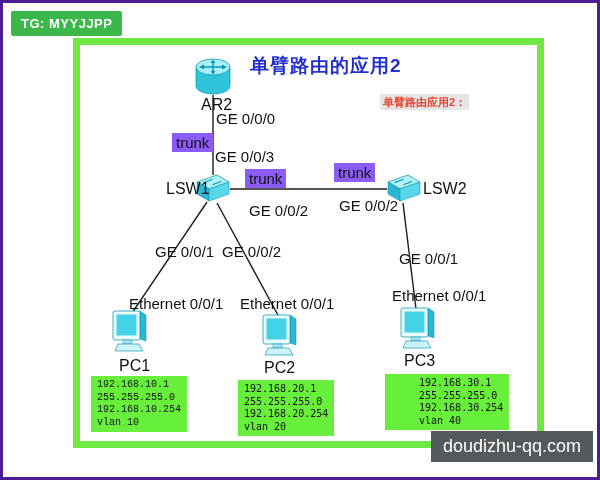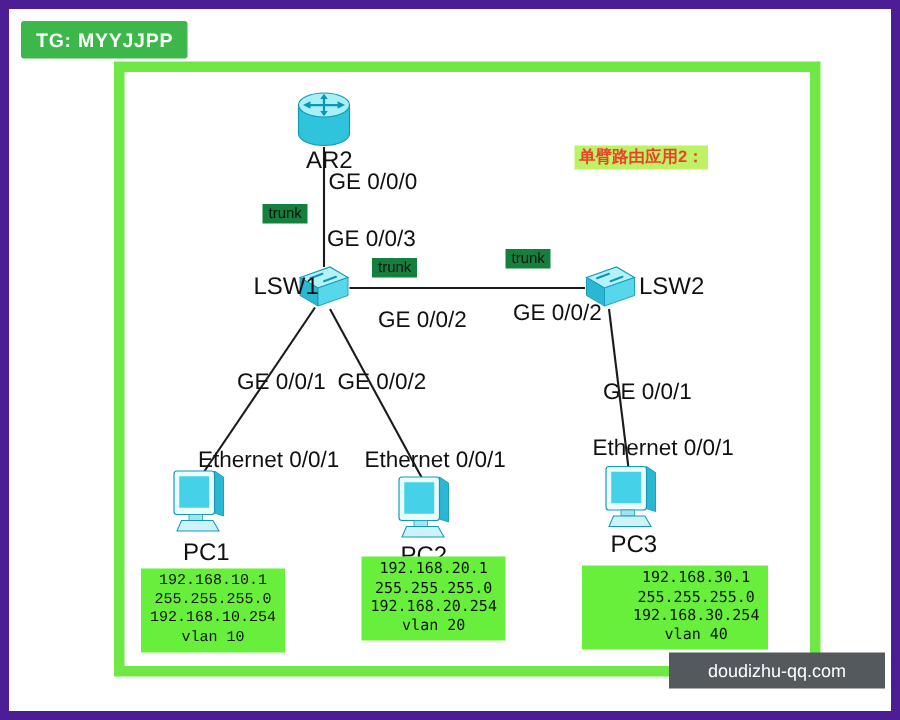--- a/index.html
+++ b/index.html
@@ -1,33 +1,33 @@
 <!DOCTYPE html>
 <html><head>
 <meta charset="utf-8">
 <style>
   html,body{margin:0;padding:0;background:#ffffff;}
   .page{position:relative;width:600px;height:480px;background:#fff;overflow:hidden;
-        font-family:"Liberation Sans",sans-serif;border:6px solid #4c1d95;box-sizing:border-box;text-align:center;}
+        font-family:"Liberation Sans",sans-serif;border:3px solid #4c1d95;box-sizing:border-box;}
   .badge-tl{position:absolute;left:8px;top:8px;background:#3cb84b;color:#fff;
         font-weight:bold;font-size:13px;padding:5px 10px;border-radius:2px;letter-spacing:.5px;}
   .badge-br{position:absolute;right:4px;bottom:15px;background:#54595d;color:#fff;
-        font-size:12px;padding:5px 26px;}
+        font-size:18px;padding:5px 12px;}
   .frame{position:absolute;left:70px;top:35px;width:471px;height:410px;
         border:7px solid #6fe845;box-sizing:border-box;background:#fff;}
   .links{position:absolute;left:0;top:0;pointer-events:none;}
   .links line{stroke:#1b1b1b;stroke-width:1.4;}
   .dev{position:absolute;}
   .lbl{position:absolute;font-size:15px;color:#111;white-space:nowrap;}
   .devlbl{position:absolute;font-size:16px;color:#111;white-space:nowrap;}
-  .green{position:absolute;background:#15803d;padding:1px 4px;font-size:10px;color:#111;white-space:nowrap;}
+  .green{position:absolute;background:#8b5cf6;padding:1px 4px;font-size:15px;color:#111;white-space:nowrap;}
   .title{position:absolute;left:247px;top:50px;font-size:19px;font-weight:bold;
         color:#2430cc;letter-spacing:1px;white-space:nowrap;}
   .note{position:absolute;left:377px;top:91px;font-size:11px;font-weight:bold;line-height:14px;}
-  .note-line{background:#bef264;display:table;padding:1px 3px;margin-bottom:1px;white-space:nowrap;}
+  .note-line{background:#e5e5e5;display:table;padding:1px 3px;margin-bottom:1px;white-space:nowrap;}
   .nred{color:#e8432c;}
   .nblue{color:#2430cc;}
   .cfg{position:absolute;background:#67ef3b;font-family:"DejaVu Sans Mono",monospace;
         font-size:10px;line-height:12.5px;padding:3px 6px;color:#111;white-space:nowrap;}
 </style>
 </head>
 <body>
 
 <div class="page">
 
@@ -36,20 +36,21 @@
   <div class="frame"></div>
 
   <svg class="links" width="600" height="480" viewBox="0 0 600 480">
     <line x1="210" y1="92" x2="210" y2="172"></line>
     <line x1="227" y1="186" x2="384" y2="186"></line>
     <line x1="204" y1="199" x2="129" y2="310"></line>
     <line x1="214" y1="200" x2="276" y2="314"></line>
     <line x1="400" y1="200" x2="413" y2="306"></line>
   </svg>
 
+  <div class="title">单臂路由的应用2</div>
 
   <div class="note">
     <div class="note-line">
         <span class="nred">单臂路由应用2：</span>
       </div>
   </div>
 
   <div class="dev" style="left:190px;top:52px;">
     <svg width="40" height="42" viewBox="0 0 40 42">
       <path d="M3 12 V31 C3 35.4 10.6 39 20 39 C29.4 39 37 35.4 37 31 V12" fill="#2fc3dc" stroke="#149ab8" stroke-width="0.8"></path>
@@ -119,21 +120,21 @@
   <div class="dev" style="left:256px;top:310px;">
     <svg width="42" height="46" viewBox="0 0 42 46">
       <polygon points="31,2 37,6 37,32 31,30" fill="#29b7d2" stroke="#149ab8" stroke-width="0.6"></polygon>
       <rect x="4" y="2" width="27" height="29" rx="2" fill="#eafcfe" stroke="#149ab8" stroke-width="0.8"></rect>
       <rect x="7.5" y="5.5" width="20" height="21" fill="#45d2e8"></rect>
       <rect x="14" y="31" width="9" height="4" fill="#9fe4f0" stroke="#149ab8" stroke-width="0.5"></rect>
       <polygon points="9,35 30,35 34,42 6,42" fill="#cdf2f8" stroke="#149ab8" stroke-width="0.7"></polygon>
     </svg>
   </div>
   <div class="devlbl" style="left:261px;top:356px;">PC2</div>
-  <div class="cfg" style="left:235px;top:365px;">
+  <div class="cfg" style="left:235px;top:377px;">
     <div>192.168.20.1</div>
     <div>255.255.255.0</div>
     <div>192.168.20.254</div>
     <div>vlan 20</div>
   </div>
 
   <div class="dev" style="left:394px;top:303px;">
     <svg width="42" height="46" viewBox="0 0 42 46">
       <polygon points="31,2 37,6 37,32 31,30" fill="#29b7d2" stroke="#149ab8" stroke-width="0.6"></polygon>
       <rect x="4" y="2" width="27" height="29" rx="2" fill="#eafcfe" stroke="#149ab8" stroke-width="0.8"></rect>

